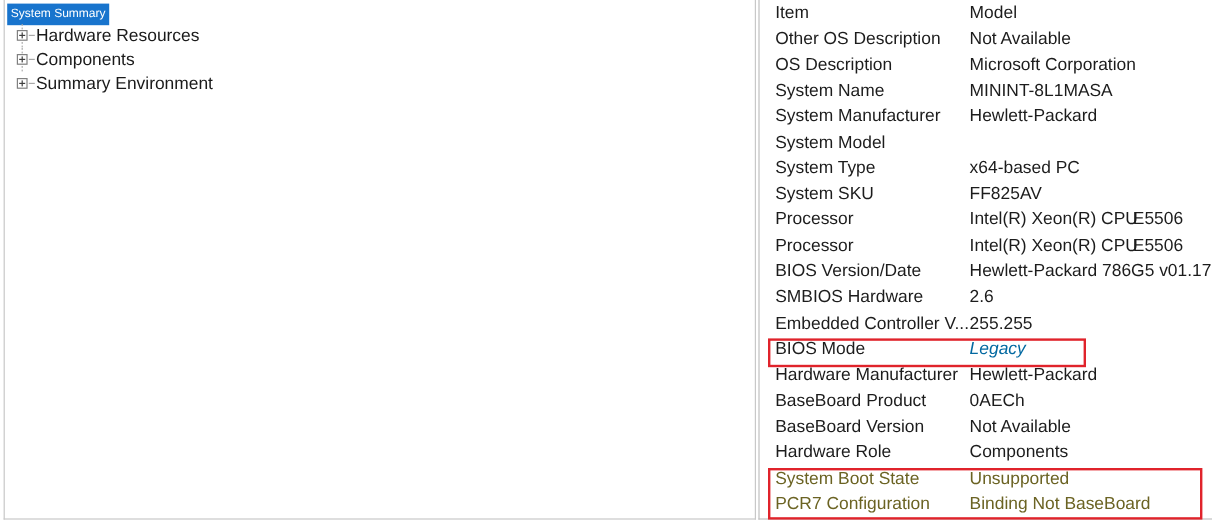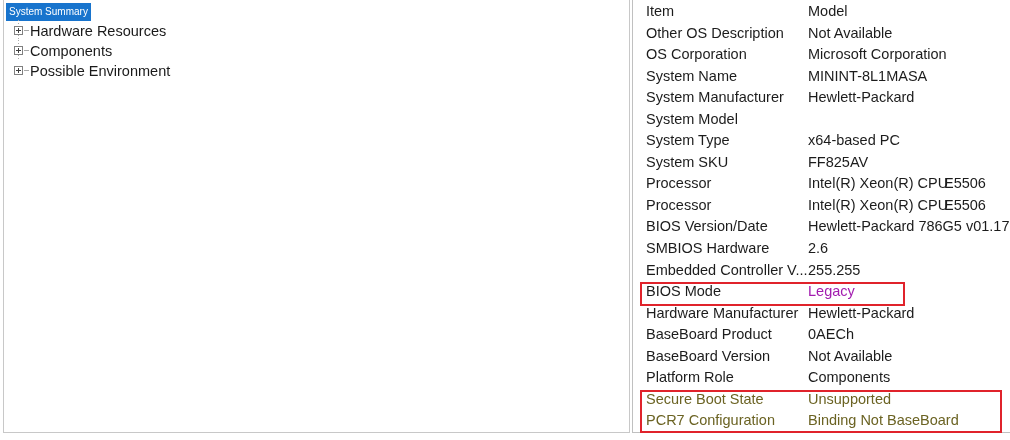--- a/index.html
+++ b/index.html
@@ -167,21 +167,22 @@
     left: 311px;
     top: 1px;
     line-height: 20px;
   }
 
   .detail-row.olive .cell-item,
   .detail-row.olive .cell-value {
     color: #6b6323;
   }
   .detail-row.olive-value .cell-value {
-    color: #a21caf;
+    color: #0369a1;
+    font-style: italic;
   }
 
   
   .redbox {
     position: absolute;
     border: 2px solid #e0232b;
     box-sizing: border-box;
     pointer-events: none;
   }
   #redbox-bios-mode {
@@ -211,41 +212,41 @@
       <span class="vline"></span>
       <span class="expander"></span><span class="hline"></span><span class="child-label">Hardware Resources</span>
     </div>
 
     <div class="tree-row child-row">
       <span class="vline"></span>
       <span class="expander"></span><span class="hline"></span><span class="child-label">Components</span>
     </div>
 
     <div class="tree-row child-row">
-      <span class="expander"></span><span class="hline"></span><span class="child-label">Possible Environment</span>
+      <span class="expander"></span><span class="hline"></span><span class="child-label">Summary Environment</span>
     </div>
 
   </div>
 </div>
 
 <div id="details-panel">
   <div id="details-inner">
 
     <div class="detail-row">
       <span class="cell-item">Item</span>
       <span class="cell-value">Model</span>
     </div>
 
     <div id="rows-host">
         <div class="detail-row">
           <span class="cell-item">Other OS Description</span>
           <span class="cell-value">Not Available</span>
         </div>
         <div class="detail-row">
-          <span class="cell-item">OS Corporation</span>
+          <span class="cell-item">OS Description</span>
           <span class="cell-value">Microsoft Corporation</span>
         </div>
         <div class="detail-row">
           <span class="cell-item">System Name</span>
           <span class="cell-value">MININT-8L1MASA</span>
         </div>
         <div class="detail-row">
           <span class="cell-item">System Manufacturer</span>
           <span class="cell-value">Hewlett-Packard</span>
         </div>
@@ -292,25 +293,25 @@
         </div>
         <div class="detail-row">
           <span class="cell-item">BaseBoard Product</span>
           <span class="cell-value">0AECh</span>
         </div>
         <div class="detail-row">
           <span class="cell-item">BaseBoard Version</span>
           <span class="cell-value">Not Available</span>
         </div>
         <div class="detail-row">
-          <span class="cell-item">Platform Role</span>
+          <span class="cell-item">Hardware Role</span>
           <span class="cell-value">Components</span>
         </div>
         <div class="detail-row olive">
-          <span class="cell-item">Secure Boot State</span>
+          <span class="cell-item">System Boot State</span>
           <span class="cell-value">Unsupported</span>
         </div>
         <div class="detail-row olive">
           <span class="cell-item">PCR7 Configuration</span>
           <span class="cell-value">Binding Not BaseBoard</span>
         </div>
       </div>
 
   </div>
 </div>

